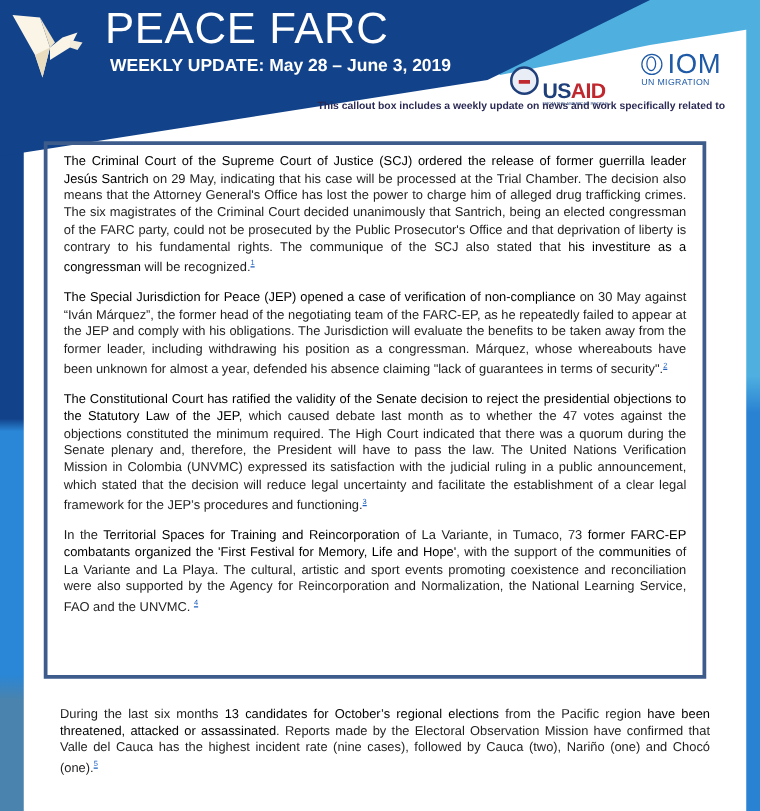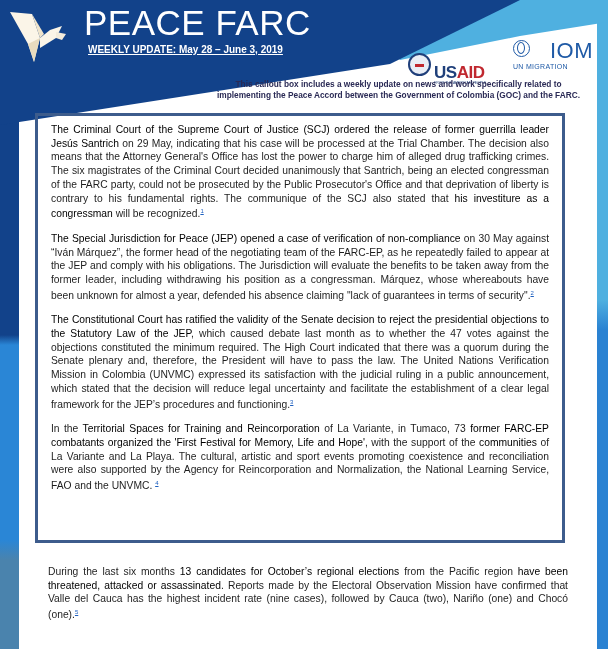--- a/index.html
+++ b/index.html
@@ -10,30 +10,30 @@
     color: #1a1a1a;
   }
   .left-stripe { position: absolute; left: 0; top: 0; width: 19px; height: 649px;
     background: linear-gradient(to bottom, #12428a 0px, #12428a 335px, #2a86d6 345px, #2a86d6 540px, #4a83ad 560px, #4a83ad 649px); }
   .right-stripe { position: absolute; right: 0; top: 0; width: 11px; height: 649px;
     background: linear-gradient(to bottom, #4fb0e0 0px, #4fb0e0 300px, #2a82d2 330px, #2a82d2 649px); }
   .header-bg { position: absolute; left: 0; top: 0; width: 608px; height: 130px; }
   .dove { position: absolute; left: 4px; top: 4px; width: 64px; height: 60px; }
   .title { position: absolute; left: 84px; top: 3px; font-size: 35px; color: #ffffff; letter-spacing: 0.5px; white-space: nowrap; line-height: 40px; }
   .title .bold { font-weight: normal; }
-  .subtitle { position: absolute; left: 88px; top: 44px; font-size: 10px; font-weight: bold; color: #ffffff; white-space: nowrap; text-decoration: underline; }
+  .subtitle { position: absolute; left: 88px; top: 44px; font-size: 14px; font-weight: bold; color: #ffffff; white-space: nowrap; }
   .usaid { position: absolute; left: 408px; top: 44px; display: flex; align-items: center; gap: 3px; }
   .usaid-seal { width: 23px; height: 23px; border-radius: 50%; border: 2px solid #1f3f7a; background: #e9eef6; box-sizing: border-box; position: relative; }
   .usaid-seal::after { content: ""; position: absolute; left: 5px; top: 9px; width: 9px; height: 3px; background: #c0282f; }
   .usaid-text { display: flex; flex-direction: column; line-height: 1; margin-top: 20px; }
   .usaid-word { font-size: 17px; font-weight: bold; color: #1f3f7a; letter-spacing: -0.5px; }
   .usaid-word .red { color: #c0282f; }
   .usaid-tag { font-size: 3.5px; color: #1f3f7a; margin-top: 1px; }
   .iom { position: absolute; left: 513px; top: 40px; display: flex; flex-direction: column; align-items: flex-start; }
-  .iom-row { display: flex; align-items: flex-start; gap: 20px; }
+  .iom-row { display: flex; align-items: center; gap: 4px; }
   .iom-globe { width: 17px; height: 17px; border-radius: 50%; border: 1.5px solid #1f5aa6; box-sizing: border-box; position: relative; }
   .iom-globe::before { content: ""; position: absolute; left: 3px; top: 1px; width: 8px; height: 12px; border: 1px solid #1f5aa6; border-radius: 50%; box-sizing: border-box; }
   .iom-word { font-size: 22px; color: #1f5aa6; line-height: 22px; letter-spacing: 0.5px; }
   .iom-tag { font-size: 7px; color: #1f5aa6; letter-spacing: 0.3px; margin-top: 1px; }
   .callout-note { position: absolute; right: 28px; top: 79px; text-align: center; font-size: 8.3px; font-weight: bold; color: #2a2a55; line-height: 11px; white-space: nowrap; }
   .box { position: absolute; left: 35px; top: 113px; width: 530px; height: 430px; border: 3px solid #3d5c8c; box-sizing: border-box; padding: 7px 13px 0 13px; }
   .box p, .outside p { margin: 0 0 10.5px 0; font-size: 10.3px; line-height: 13.7px; text-align: justify; color: #1e1e1e; }
   .hl { color: #000000; }
   .fn { color: #1d5fbf; font-size: 6px; vertical-align: super; text-decoration: underline; cursor: pointer; }
   .outside { position: absolute; left: 48px; top: 565px; width: 520px; }
@@ -74,21 +74,20 @@
 <div class="iom">
   <div class="iom-row">
     <div class="iom-globe"></div>
     <span class="iom-word">IOM</span>
   </div>
   <span class="iom-tag">UN MIGRATION</span>
 </div>
 
 <div class="callout-note">
   <div>This callout box includes a weekly update on news and work specifically related to</div>
-  <div>implementing the Peace Accord between the Government of Colombia (GOC) and the FARC.</div>
 </div>
 
 <div class="box">
   <p><span class="hl">The Criminal Court of the Supreme Court of Justice (SCJ) ordered the release of former guerrilla leader Jesús Santrich</span><span> on 29 May, indicating that his case will be processed at the Trial Chamber. The decision also means that the Attorney General's Office has lost the power to charge him of alleged drug trafficking crimes. The six magistrates of the Criminal Court decided unanimously that Santrich, being an elected congressman of the FARC party, could not be prosecuted by the Public Prosecutor's Office and that deprivation of liberty is contrary to his fundamental rights. The communique of the SCJ also stated that </span><span class="hl">his investiture as a congressman</span><span> will be recognized.</span><a class="fn">1</a></p>
   <p><span class="hl">The Special Jurisdiction for Peace (JEP) opened a case of verification of non-compliance</span><span> on 30 May against “Iván Márquez”, the former head of the negotiating team of the FARC-EP, as he repeatedly failed to appear at the JEP and comply with his obligations. The Jurisdiction will evaluate the benefits to be taken away from the former leader, including withdrawing his position as a congressman. Márquez, whose whereabouts have been unknown for almost a year, defended his absence claiming "lack of guarantees in terms of security".</span><a class="fn">2</a></p>
   <p><span class="hl">The Constitutional Court has ratified the validity of the Senate decision to reject the presidential objections to the Statutory Law of the JEP</span><span>, which caused debate last month as to whether the 47 votes against the objections constituted the minimum required.  The High Court indicated that there was a quorum during the Senate plenary and, therefore, the President will have to pass the law. The United Nations Verification Mission in Colombia (UNVMC) expressed its satisfaction with the judicial ruling in a public announcement, which stated that the decision will reduce legal uncertainty and facilitate the establishment of a clear legal framework for the JEP’s procedures and functioning.</span><a class="fn">3</a></p>
   <p><span>In the </span><span class="hl">Territorial Spaces for Training and Reincorporation</span><span> of La Variante, in Tumaco, 73 </span><span class="hl">former FARC-EP combatants organized the 'First Festival for Memory, Life and Hope'</span><span>, with the support of the </span><span class="hl">communities</span><span> of La Variante and La Playa. The cultural, artistic and sport events promoting coexistence and reconciliation were also supported by the Agency for Reincorporation and Normalization, the National Learning Service, FAO and the UNVMC. </span><a class="fn">4</a></p>
 </div>
 
 <div class="outside">

